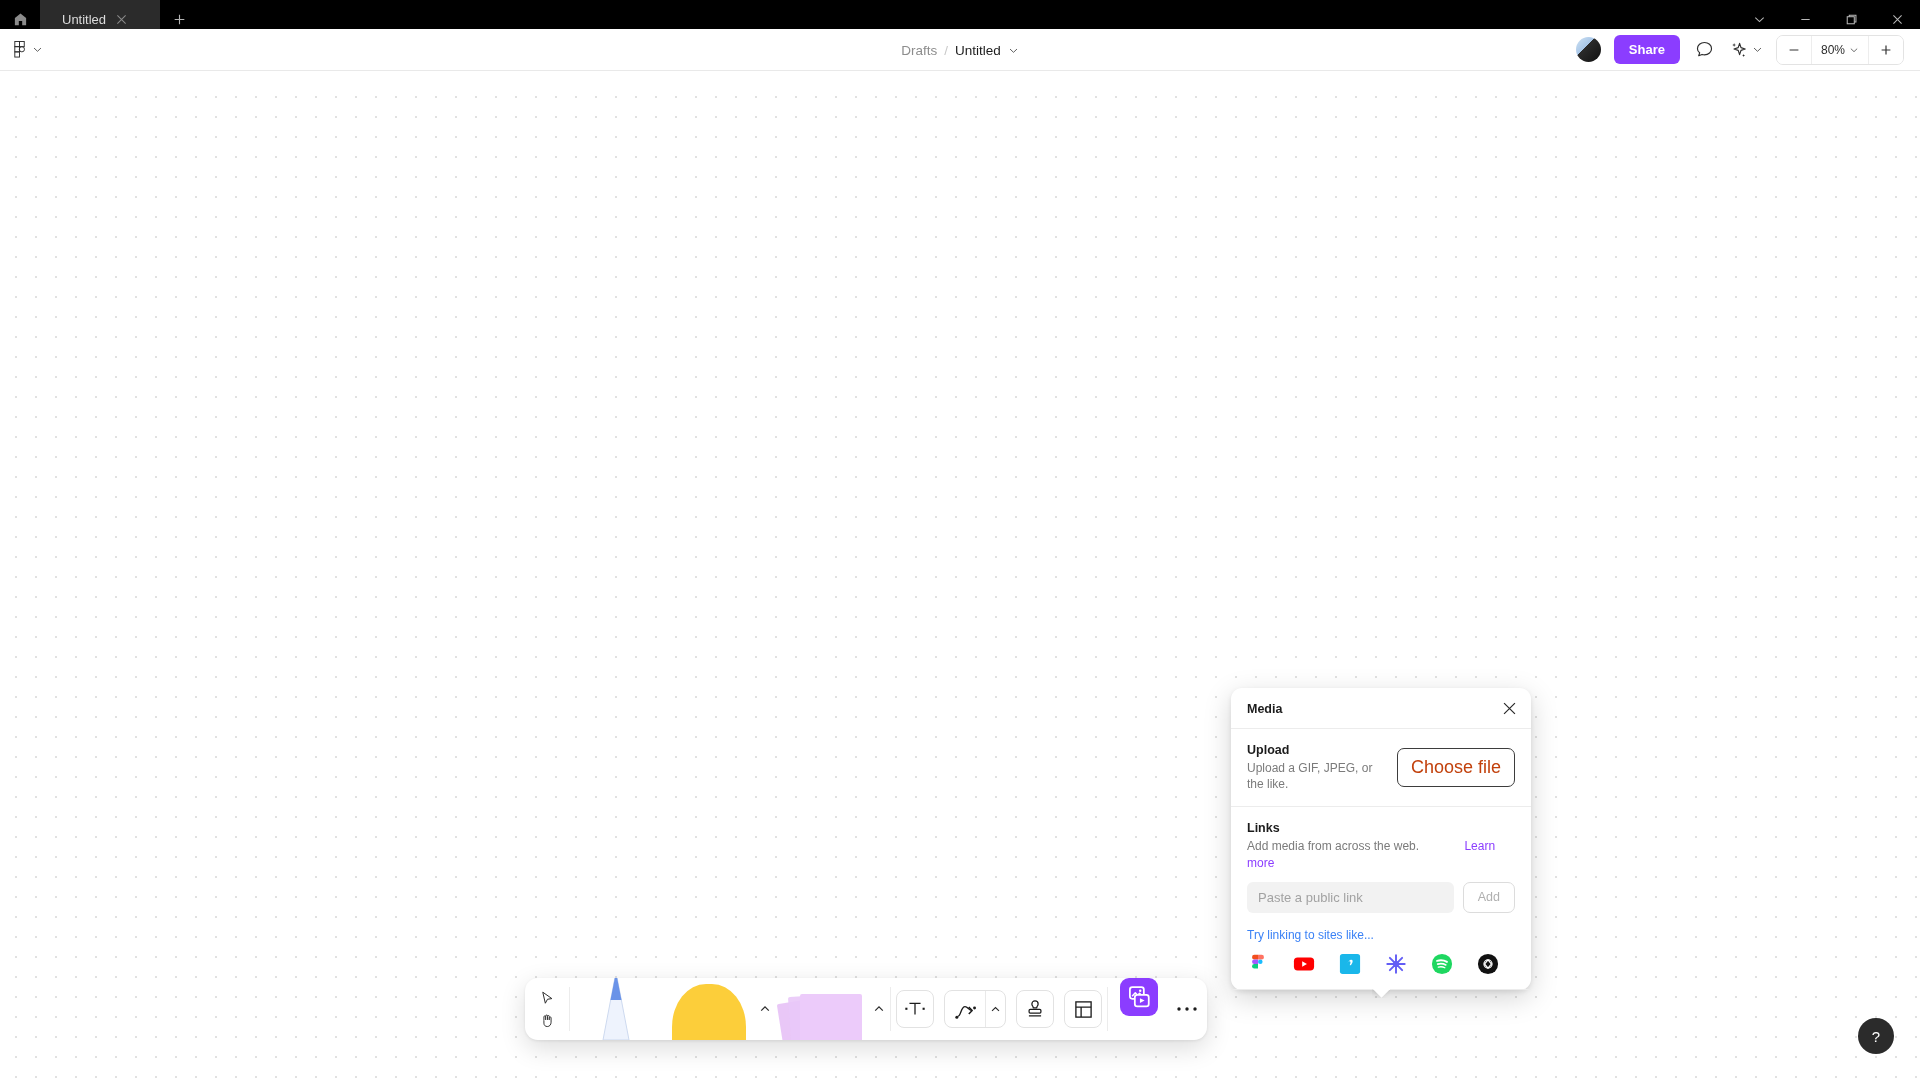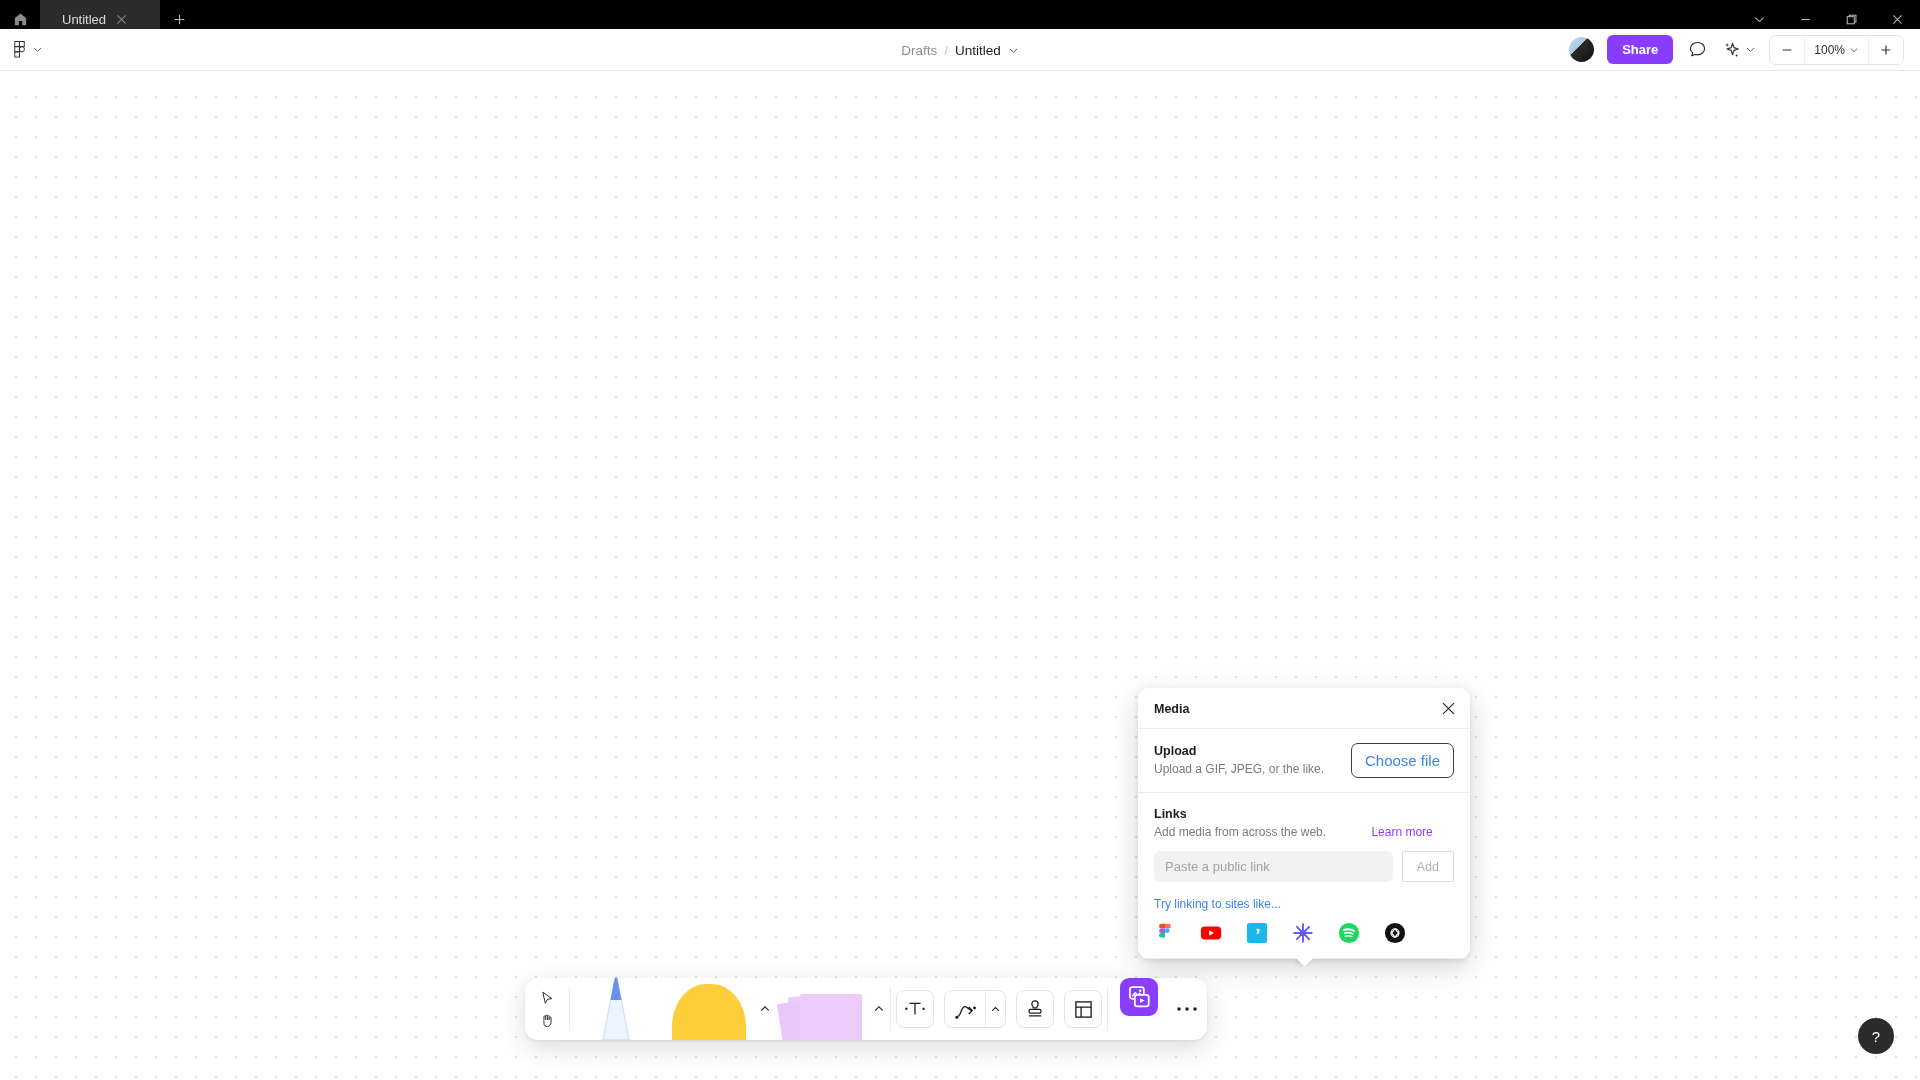--- a/index.html
+++ b/index.html
@@ -88,51 +88,51 @@
   .canvas{
     position:absolute; top:81px; left:0; width:1920px; height:999px;
     background-color:#ffffff;
     background-image:radial-gradient(#e1e1e1 1.1px, transparent 1.2px);
     background-size:20px 20px; background-position:6px 6px;
     overflow:hidden;
   }
 
   
   .media-pop{
-    position:absolute; left:1138px; top:688px; width:332px;
+    position:absolute; left:1231px; top:688px; width:300px;
     background:#fff; border-radius:11px;
     box-shadow:0 2px 5px rgba(0,0,0,.09), 0 8px 28px rgba(0,0,0,.17);
     font-size:12.5px; color:#1c1c1c;
   }
   .media-head{
     display:flex; align-items:center; justify-content:space-between;
     padding:13px 14px 12px 16px; border-bottom:1px solid #ececec;
   }
   .media-title{ font-size:12.5px; font-weight:600; color:#1c1c1c; }
   .close-x{ cursor:pointer; display:flex; color:#2b2b2b; }
   .sec{ padding:14px 16px; border-bottom:1px solid #ececec; }
   .sec:last-child{ border-bottom:none; }
   .row{ display:flex; align-items:center; justify-content:space-between; gap:10px;}
   .sec-h{ font-size:12.5px; font-weight:600; color:#1c1c1c; margin-bottom:3px;}
   .sec-p{ font-size:12px; color:#7b7b7b; line-height:1.35; }
   .link-a{ color:#8b3dff; cursor:pointer;margin-left:42px; }
   .choose-btn{
     border:1px solid #3d3d3d; background:#fff; border-radius:7px;
-    padding:8px 13px; font-size:15px; color:#3b82f6; cursor:pointer;
+    padding:8px 13px; font-size:18px; color:#c2410c; cursor:pointer;
     white-space:nowrap; font-family:inherit;
   }
   .link-row{ display:flex; align-items:center; gap:9px; margin-top:11px; }
   .link-input{
     flex:1; background:#f2f2f2; border:none; border-radius:6px;
     height:31px; padding:0 11px; font-size:13px; color:#1c1c1c;
     font-family:inherit; outline:none;
   }
   .link-input::placeholder{ color:#a2a2a2; }
   .add-btn{
-    border:1px solid #dcdcdc; background:#fff; border-radius:1px;
+    border:1px solid #dcdcdc; background:#fff; border-radius:7px;
     height:31px; padding:0 14px; font-size:12.5px; color:#b0b0b0;
     cursor:pointer; font-family:inherit;
   }
   .try-lbl{ font-size:12px; color:#3b82f6; margin-top:15px; }
   .brands{ display:flex; align-items:center; gap:24px; margin-top:11px; }
   .brand{ width:22px; height:22px; cursor:pointer; display:block; }
   .pop-tail{
     position:absolute; left:50%; bottom:-8px; margin-left:-9px;
     width:18px; height:9px; overflow:hidden;
   }
@@ -297,21 +297,21 @@
         <path d="M2.2 4.4 6 8 9.8 4.4" stroke="#5a5a5a" stroke-width="1.05" fill="none"></path>
         </svg>
     </div>
     <div class="zoom-group">
       <div class="zoom-btn">
         <svg width="14" height="14" viewBox="0 0 14 14">
           <path d="M2.6 7h8.8" stroke="#333" stroke-width="1.2"></path>
           </svg>
       </div>
       <div class="zoom-val">
-        <span>100%</span>
+        <span>80%</span>
         <svg width="10" height="10" viewBox="0 0 12 12">
           <path d="M2.2 4.4 6 8 9.8 4.4" stroke="#5a5a5a" stroke-width="1.05" fill="none"></path>
           </svg>
       </div>
       <div class="zoom-btn">
         <svg width="14" height="14" viewBox="0 0 14 14">
           <path d="M7 2.6v8.8M2.6 7h8.8" stroke="#333" stroke-width="1.2"></path>
           </svg>
       </div>
     </div>

